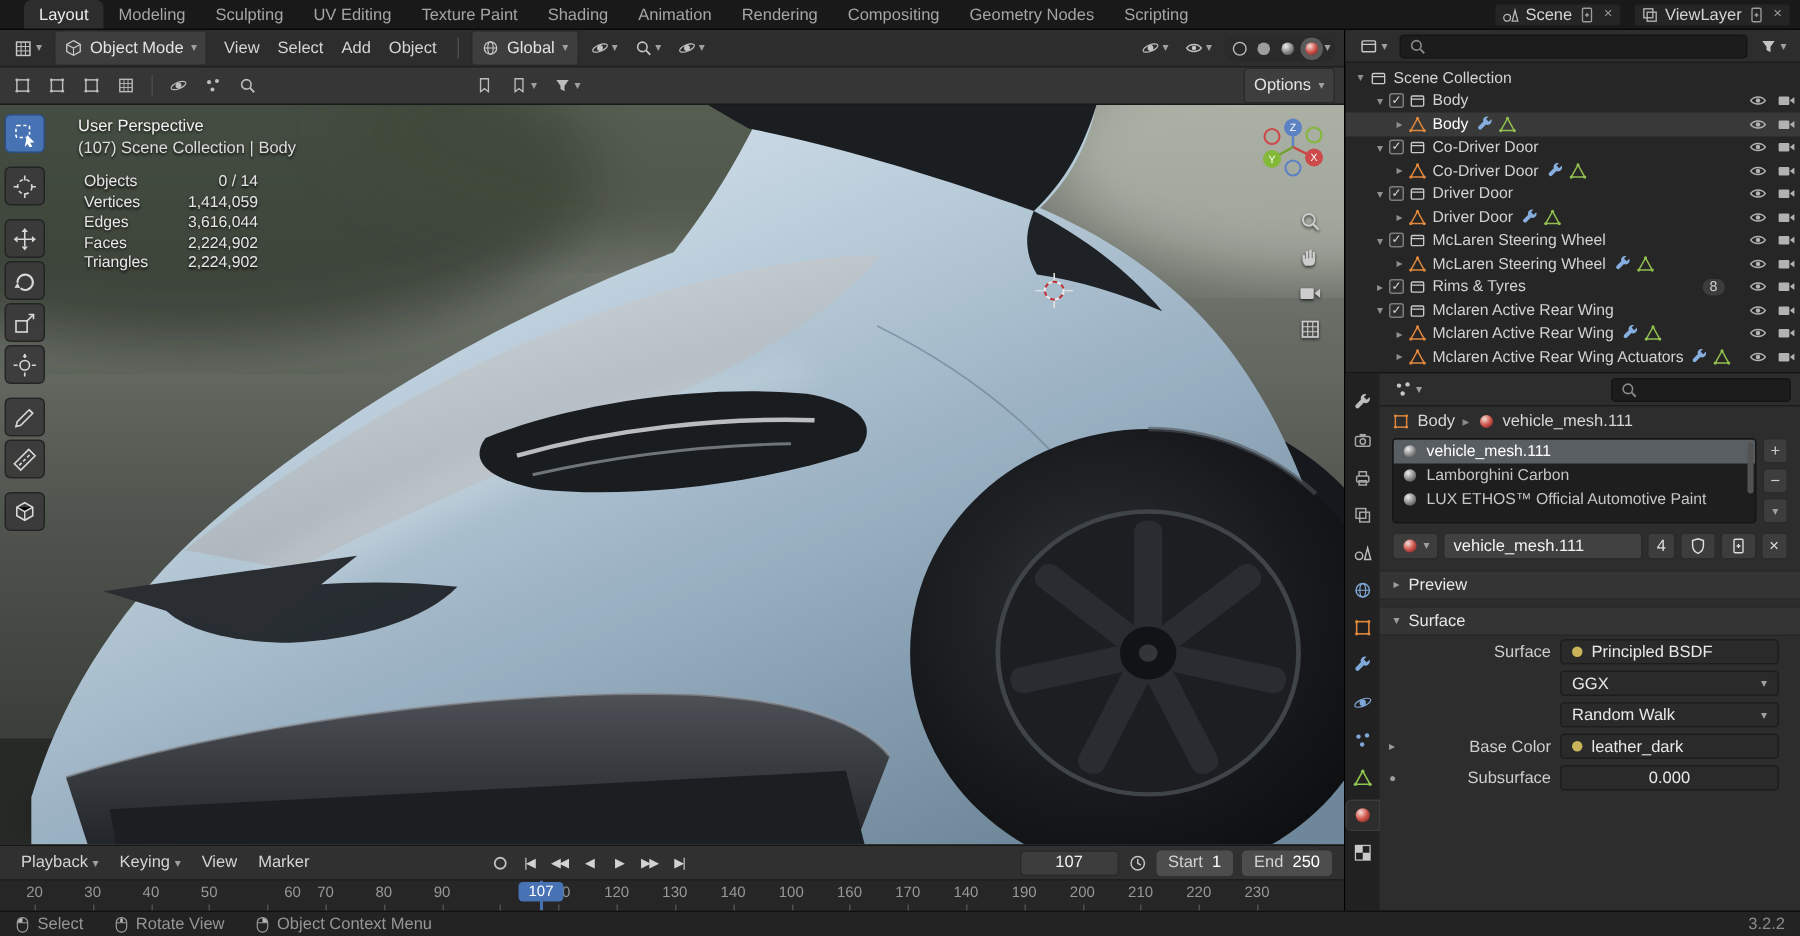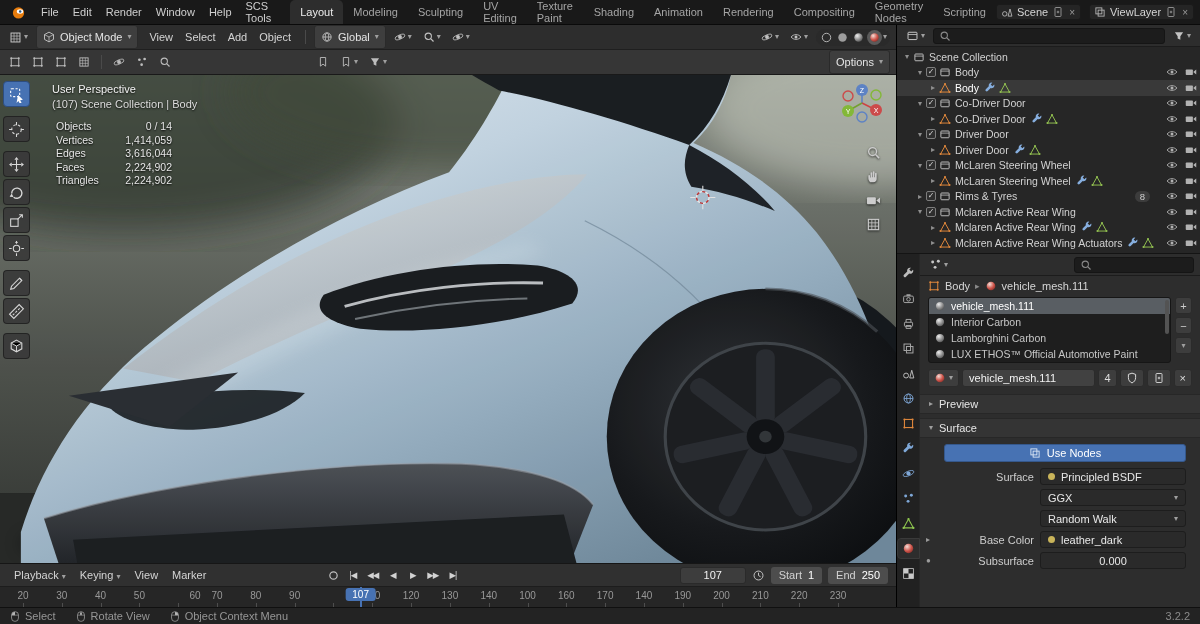--- a/index.html
+++ b/index.html
@@ -227,37 +227,20 @@
       </symbol>
   <symbol id="i-hand" viewBox="0 0 16 16">
         <path d="M4.5 14c-1-1-2-2.6-2-4V7.3a.9.9 0 0 1 1.8 0V9h.5V4.4a.95.95 0 0 1 1.9 0V8.7h.5V3.4a.95.95 0 0 1 1.9 0V8.7h.5V5a.9.9 0 0 1 1.8 0v5.6c0 2-1.4 3.4-3.4 3.4Z" fill="currentColor"></path>
       </symbol>
 </defs>
 </svg>
 
 <div id="app">
 
   <div class="topbar">
-    <div class="tb-left">
-      <span class="menu-item">
-        <svg width="15" height="15" viewBox="0 0 16 16">
-            <circle cx="8" cy="8.5" r="6" fill="#e87d0d"></circle>
-            <ellipse cx="9.6" cy="6.8" rx="3.4" ry="2.4" fill="#fff"></ellipse>
-            <circle cx="9.8" cy="6.9" r="1.3" fill="#265787"></circle>
-          </svg>
-      </span>
-      <span id="tb-menus" style="display:flex">
-          <span class="menu-item">File</span>
-          <span class="menu-item">Edit</span>
-          <span class="menu-item">Render</span>
-          <span class="menu-item">Window</span>
-          <span class="menu-item">Help</span>
-          <span class="menu-item">SCS Tools</span>
-        </span>
-    </div>
     <div class="tabs" id="tb-tabs">
         <span class="tab active">Layout</span>
         <span class="tab">Modeling</span>
         <span class="tab">Sculpting</span>
         <span class="tab">UV Editing</span>
         <span class="tab">Texture Paint</span>
         <span class="tab">Shading</span>
         <span class="tab">Animation</span>
         <span class="tab">Rendering</span>
         <span class="tab">Compositing</span>
@@ -1110,26 +1093,20 @@
                 <div class="slot sel">
                   <svg class="ic ic12" style="color:#cfcfcf">
                     <use href="#i-sphere"></use>
                   </svg>
                   <span>vehicle_mesh.111</span>
                 </div>
                 <div class="slot">
                   <svg class="ic ic12" style="color:#cfcfcf">
                     <use href="#i-sphere"></use>
                   </svg>
-                  <span>Interior Carbon</span>
-                </div>
-                <div class="slot">
-                  <svg class="ic ic12" style="color:#cfcfcf">
-                    <use href="#i-sphere"></use>
-                  </svg>
                   <span>Lamborghini Carbon</span>
                 </div>
                 <div class="slot">
                   <svg class="ic ic12" style="color:#cfcfcf">
                     <use href="#i-sphere"></use>
                   </svg>
                   <span>LUX ETHOS™ Official Automotive Paint</span>
                 </div>
                 <div class="slotsb"></div>
               </div>
@@ -1162,26 +1139,20 @@
               </span>
             <span class="wbtn">×</span>
           </div>
           <div class="panel-h">
             <span class="car">▸</span>
             <span>Preview</span>
           </div>
           <div class="panel-h">
             <span class="car">▾</span>
             <span>Surface</span>
-          </div>
-          <div class="btn-blue">
-            <svg class="ic ic12" style="color:#dce7f5">
-                <use href="#i-layers"></use>
-              </svg>
-            <span>Use Nodes</span>
           </div>
           <div class="prow">
             <span class="plabel">
                 <span class="txt">Surface</span>
               </span>
             <span class="wval">
                 <span class="dot y"></span>
                 <span>Principled BSDF</span>
               </span>
           </div>

